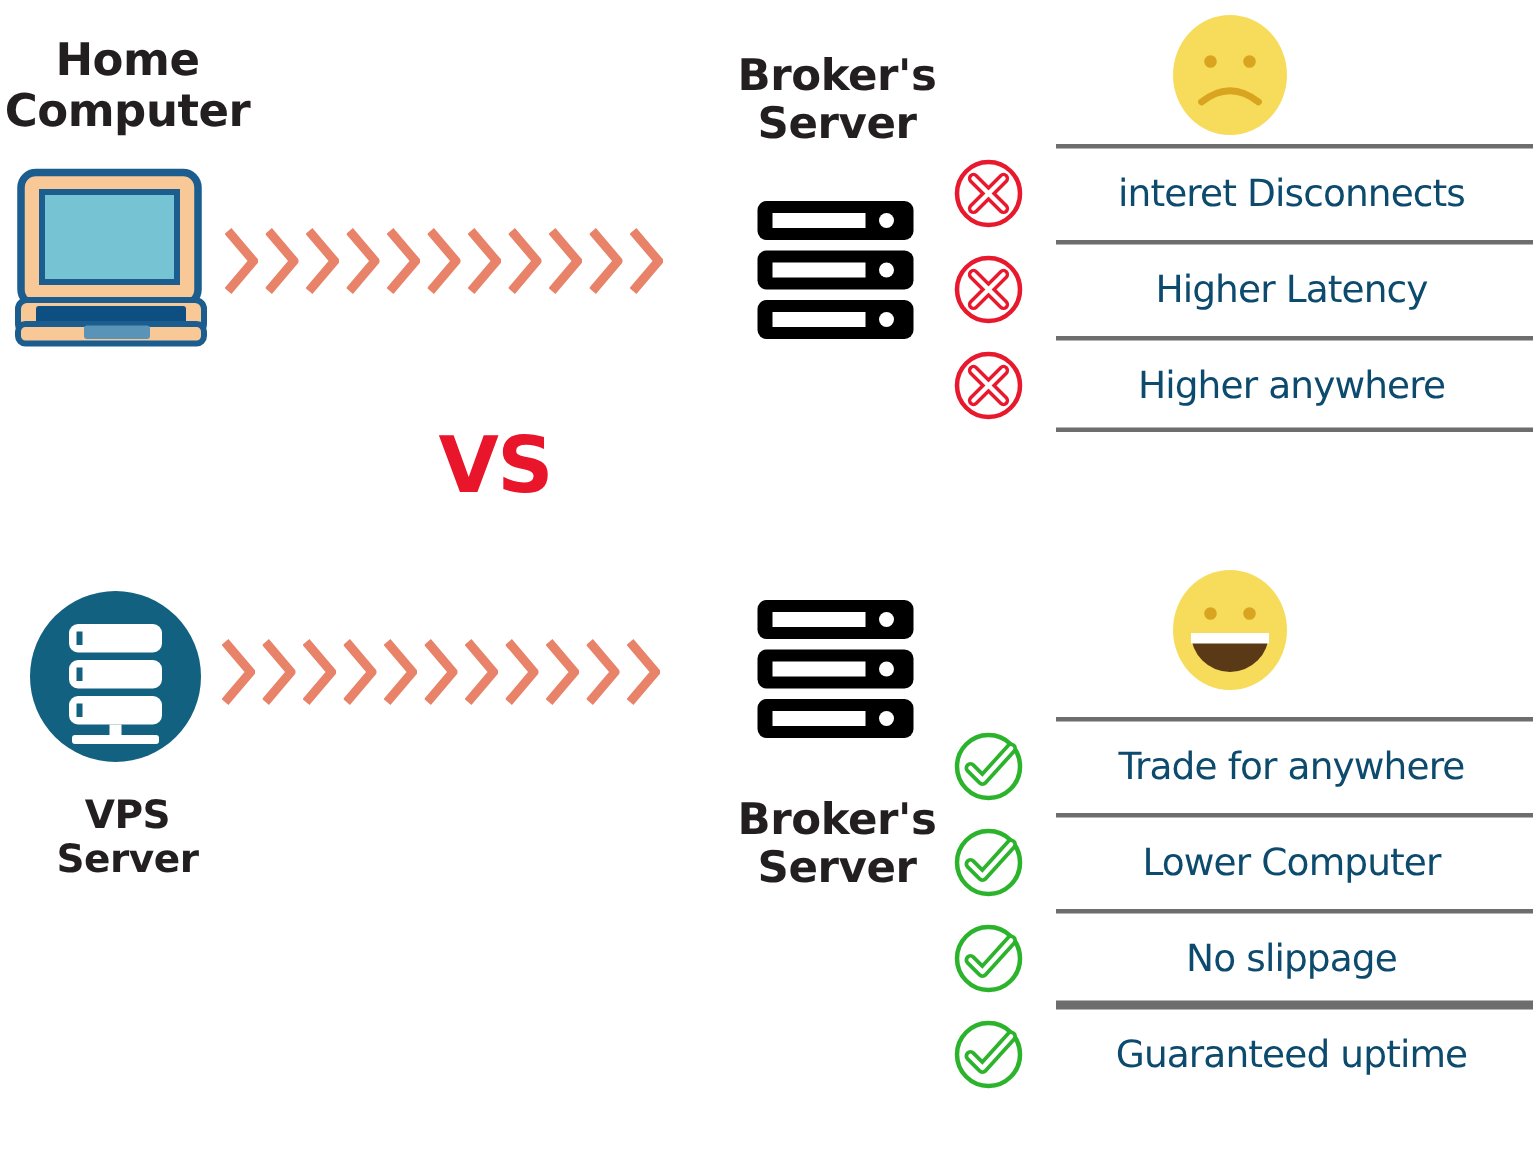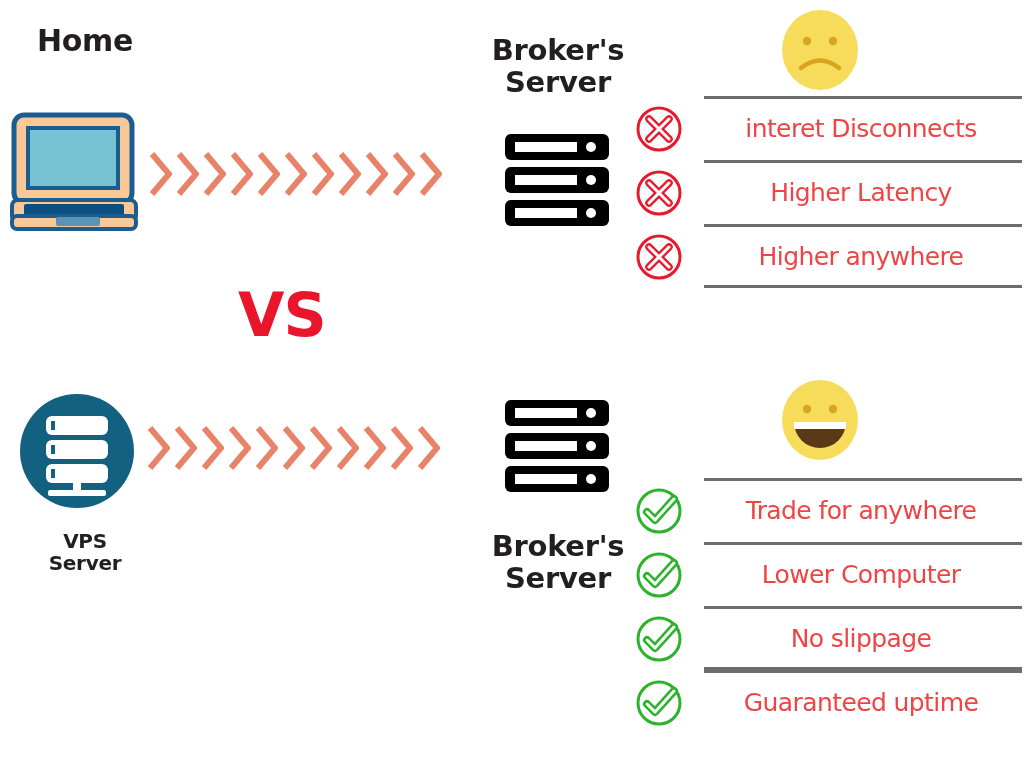--- a/index.html
+++ b/index.html
@@ -11,29 +11,29 @@
   .stage{position:absolute;left:0;top:0;width:1024px;height:632px;}
 
   
   .label{
     position:absolute;text-align:center;
     font-family:"DejaVu Sans", sans-serif;
     font-weight:bold;color:#231f20;
     line-height:1.12;letter-spacing:-0.3px;
   }
   #home-label{left:0px;top:24px;width:170px;font-size:30px;}
-  #vps-label{left:0px;top:530px;width:170px;font-size:20px;}
+  #vps-label{left:0px;top:530px;width:170px;font-size:26px;}
   #broker-label-top{left:470px;top:34px;width:176px;font-size:29px;}
   #broker-label-bottom{left:470px;top:530px;width:176px;font-size:29px;}
 
   
   #vs-text{
-    position:absolute;left:238px;top:285px;width:130px;text-align:left;
+    position:absolute;left:238px;top:285px;width:130px;text-align:right;
     font-family:"DejaVu Sans", sans-serif;font-weight:bold;
-    font-size:60px;color:#e8152b;line-height:1;letter-spacing:-1px;
+    font-size:52px;color:#e8152b;line-height:1;letter-spacing:-1px;
   }
 
   
   #laptop{position:absolute;left:10px;top:112px;width:140px;height:120px;}
 
   
   #vps-icon{position:absolute;left:18px;top:392px;width:118px;height:118px;}
 
   
   .server-rack{position:absolute;width:104px;height:92px;}
@@ -82,31 +82,32 @@
   }
   .rule.top{top:0px;}
   .rule.bottom{bottom:0px;}
   .row-icon{
     position:absolute;left:2px;top:8px;width:50px;height:50px;
   }
   .row-text{
     position:absolute;left:68px;right:0px;top:0px;height:64px;
     display:flex;align-items:center;justify-content:center;
     font-family:"DejaVu Sans", sans-serif;
-    font-size:25px;color:#ef4444;white-space:nowrap;
+    font-size:25px;color:#0c4a6e;white-space:nowrap;
     letter-spacing:-0.6px;
   }
 </style>
 </head>
 <body>
 
 <div class="stage">
 
   <div class="label" id="home-label">
     <div>Home</div>
+    <div>Computer</div>
   </div>
 
   <svg id="laptop" viewBox="0 0 140 120">
     <rect x="4" y="3" width="118" height="88" rx="10" ry="10" fill="#f8c896" stroke="#1b5d8f" stroke-width="5"></rect>
     <rect x="18" y="16" width="90" height="60" fill="#76c3d4" stroke="#1b5d8f" stroke-width="4"></rect>
     <rect x="2" y="88" width="124" height="22" rx="6" ry="6" fill="#f8c896" stroke="#1b5d8f" stroke-width="4"></rect>
     <rect x="14" y="92" width="100" height="12" rx="2" ry="2" fill="#0d4f80"></rect>
     <rect x="2" y="104" width="124" height="13" rx="5" ry="5" fill="#f8c896" stroke="#1b5d8f" stroke-width="4"></rect>
     <rect x="46" y="105" width="44" height="9" rx="2" ry="2" fill="#5a93b8"></rect>
   </svg>

